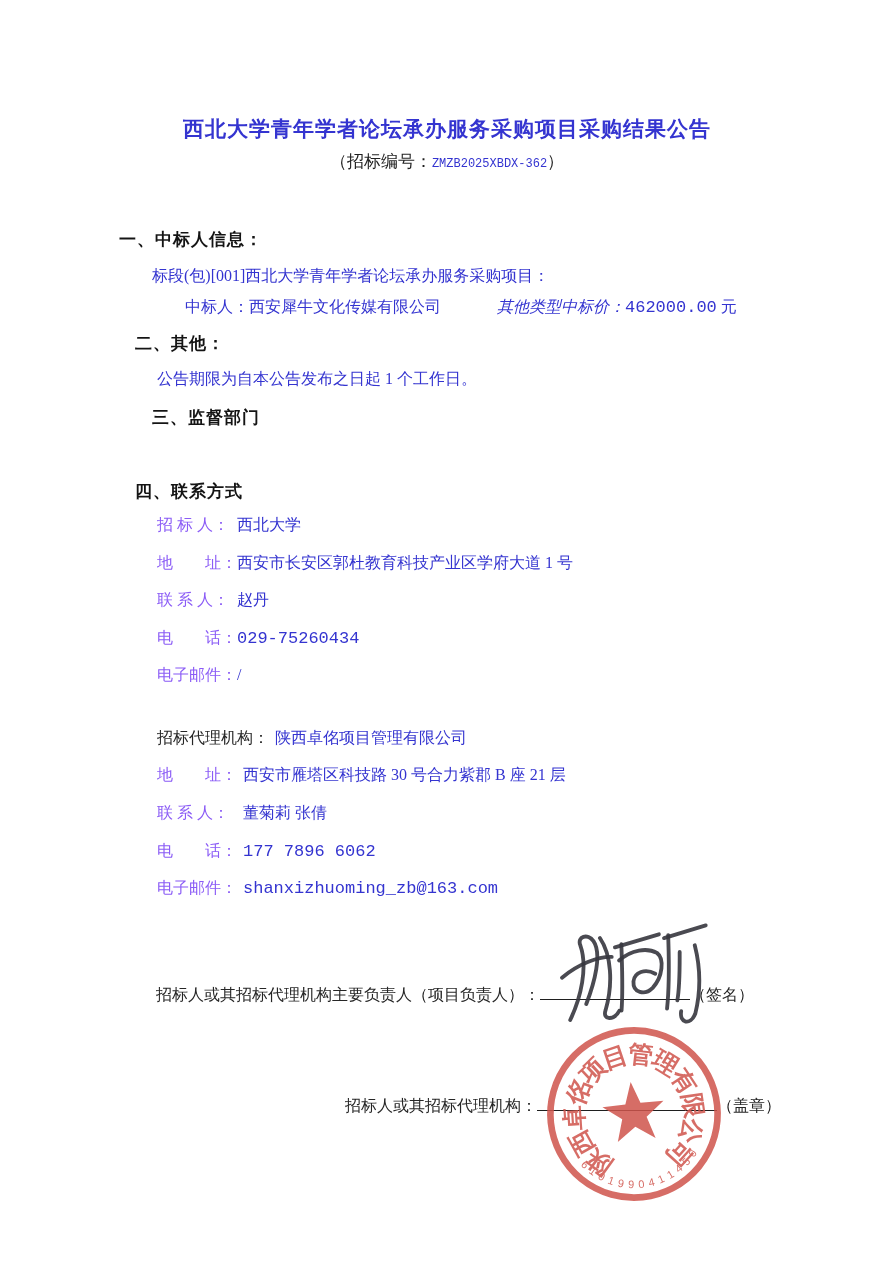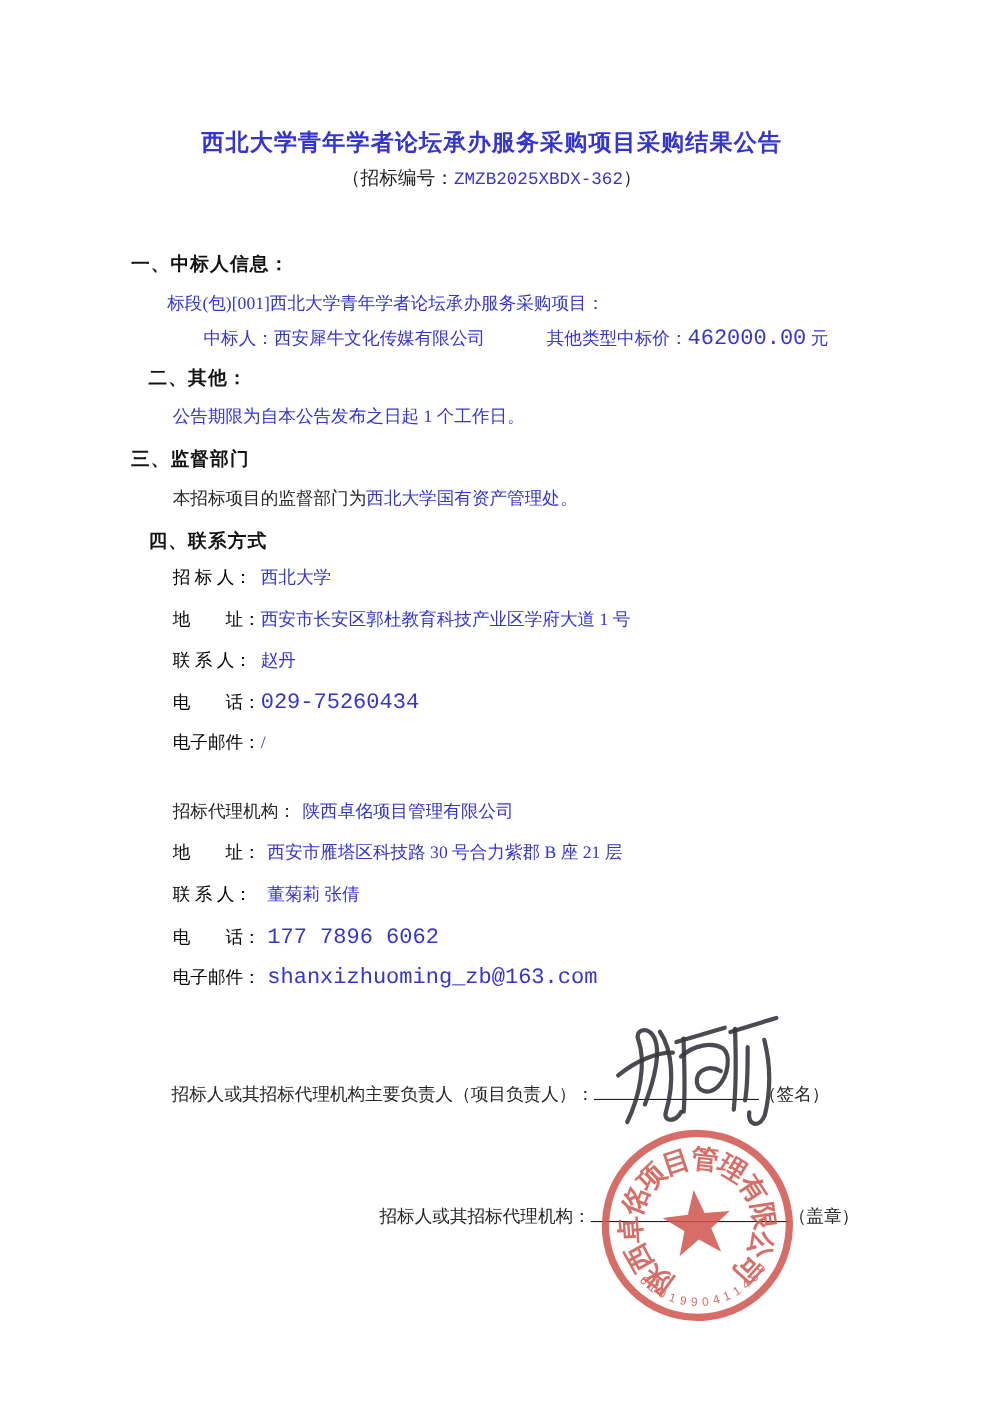--- a/index.html
+++ b/index.html
@@ -18,48 +18,47 @@
     font-family:"Liberation Sans","DejaVu Sans",sans-serif;
     font-weight:bold;font-size:21px;color:var(--blue);letter-spacing:1px;
   }
   .subtitle{left:0;width:100%;text-align:center;font-size:17px;color:#1f1f1f;}
   .h{
     font-family:"Liberation Sans","DejaVu Sans",sans-serif;
     font-weight:bold;font-size:17px;color:#141414;letter-spacing:1px;
   }
   .b16{font-size:16px;}
   .blue{color:var(--blue);}
-  .mono{font-family:"Liberation Mono","DejaVu Sans Mono",monospace;font-size:20px;}
-  .lbl{display:inline-block;min-width:80px;color:#000000;}
+  .mono{font-family:"Liberation Mono","DejaVu Sans Mono",monospace;font-size:17px;}
+  .lbl{display:inline-block;min-width:80px;color:#8b5cf6;}
   .uline{display:inline-block;border-bottom:1.6px solid #1f1f1f;height:15px;vertical-align:baseline;}
   .u150{width:150px;}
   .u180{width:180px;}
-  .gapwide{margin-left:56px;}
+  .gapwide{margin-left:56px;font-style:italic;}
   .stamp-wrap{position:absolute;left:539px;top:1019px;width:190px;height:190px;opacity:.85;transform:rotate(-6deg);}
   .stamp-wrap svg text{font-family:"Liberation Sans","DejaVu Sans",sans-serif;fill:var(--red);}
   .sig-wrap{position:absolute;left:556px;top:918px;width:170px;height:120px;transform:rotate(-8deg);}
   .sig-wrap path{fill:none;stroke:#36363e;stroke-width:3.4;stroke-linecap:round;stroke-linejoin:round;opacity:.9;}
 </style>
 </head>
 <body>
 
 <div class="page">
 
   <div class="abs title" style="top:115px;">西北大学青年学者论坛承办服务采购项目采购结果公告</div>
-  <div class="abs subtitle" style="top:150px;"><span>（招标编号：</span><span class="blue mono" style="font-size:16px;">ZMZB2025XBDX-362</span><span>）</span></div>
+  <div class="abs subtitle" style="top:150px;"><span>（招标编号：</span><span class="blue mono" style="font-size:12px;">ZMZB2025XBDX-362</span><span>）</span></div>
 
   <div class="abs h" style="top:228px;left:119px;">一、中标人信息：</div>
   <div class="abs b16 blue" style="top:266px;left:152px;">标段(包)[001]西北大学青年学者论坛承办服务采购项目：</div>
   <div class="abs b16" style="top:297px;left:185px;"><span class="blue">中标人：</span><span class="blue">西安犀牛文化传媒有限公司</span><span class="blue gapwide">其他类型中标价：</span><span class="blue mono">462000.00</span><span class="blue"> 元</span></div>
 
   <div class="abs h" style="top:332px;left:135px;">二、其他：</div>
   <div class="abs b16 blue" style="top:369px;left:157px;">公告期限为自本公告发布之日起 1 个工作日。</div>
 
-  <div class="abs h" style="top:406px;left:119px;">三、监督部门</div>
-  <div class="abs b16" style="top:443px;left:157px;"><span>本招标项目的监督部门为</span><span class="blue">西北大学国有资产管理处</span><span class="blue">。</span></div>
+  <div class="abs h" style="top:406px;left:152px;">三、监督部门</div>
 
   <div class="abs h" style="top:480px;left:135px;">四、联系方式</div>
 
   <div class="abs b16" style="top:515px;left:157px;"><span class="lbl">招 标 人：</span><span class="blue">西北大学</span></div>
   <div class="abs b16" style="top:553px;left:157px;"><span class="lbl">地　　址：</span><span class="blue">西安市长安区郭杜教育科技产业区学府大道 1 号</span></div>
   <div class="abs b16" style="top:590px;left:157px;"><span class="lbl">联 系 人：</span><span class="blue">赵丹</span></div>
   <div class="abs b16" style="top:628px;left:157px;"><span class="lbl">电　　话：</span><span class="blue mono">029-75260434</span></div>
   <div class="abs b16" style="top:665px;left:157px;text-align:right;"><span class="lbl">电子邮件：</span><span class="blue">/</span></div>
 
   <div class="abs b16" style="top:728px;left:157px;"><span>招标代理机构：</span><span class="blue" style="margin-left:6px;">陕西卓佲项目管理有限公司</span></div>

